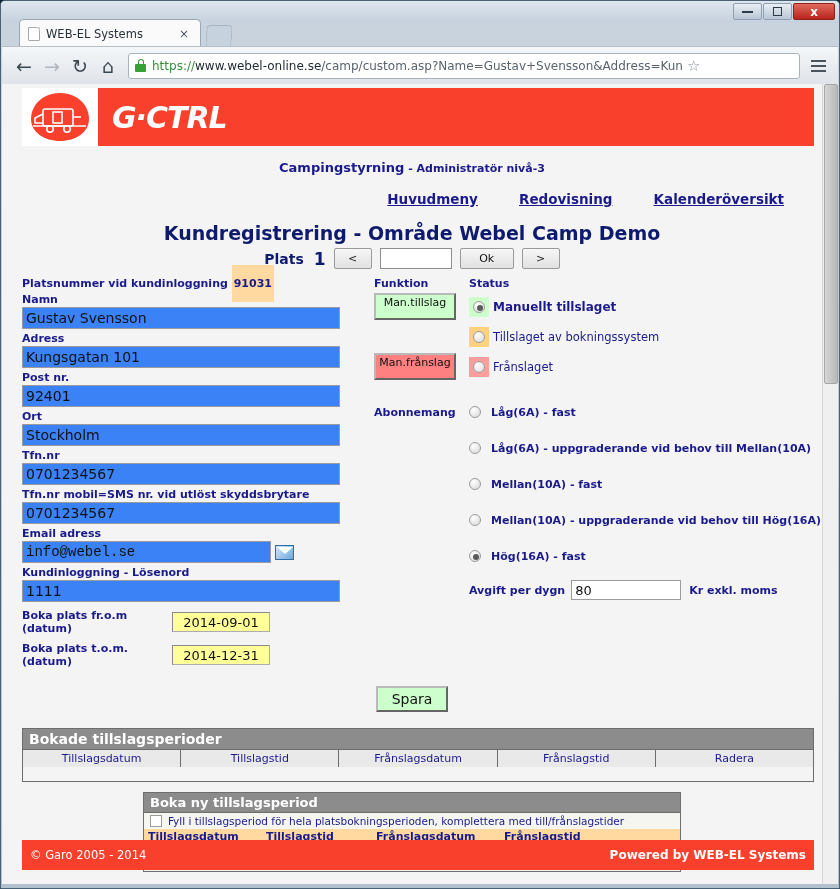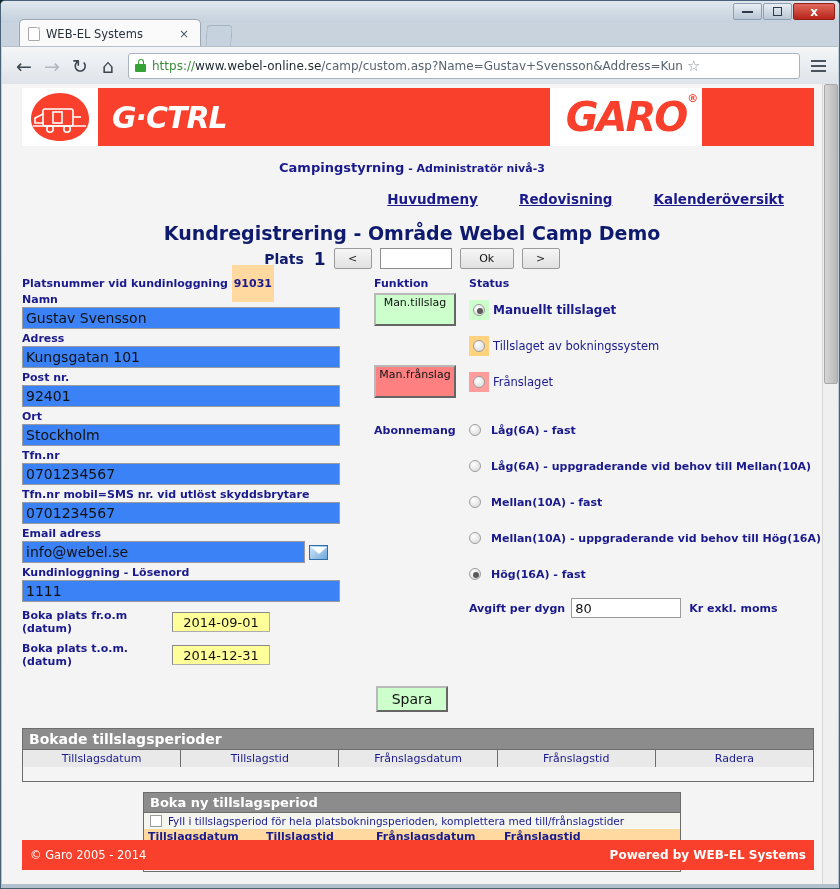--- a/index.html
+++ b/index.html
@@ -197,21 +197,21 @@
   .plnum { font-size: 11px; font-weight: bold; color: #1a1a8c; margin-bottom: 1px; }
   .plnum .hl { background: #ffd9a0; padding: 12px 2px; }
   .flabel { font-size: 11px; font-weight: bold; color: #1a1a8c; margin: 3px 0 1px; }
   .finput {
     display: block; width: 318px; height: 22px;
     border: 1px solid #9b9b9b; background: #3b82f6;
     font-size: 14px; padding: 1px 3px; color: #111;
     font-family: "DejaVu Sans", sans-serif;
   }
   .emailrow { display: flex; align-items: center; gap: 4px; }
-  .emailrow .finput { width: 283px; }
+  .emailrow .finput { width: 249px; font-family: Liberation Mono, monospace; }
   .mailicon {
     width: 19px; height: 15px; flex: none;
     background: linear-gradient(135deg,#cfe6fb,#6fa8dc);
     border: 1px solid #2d6ea8; position: relative;
   }
   .mailicon:after{
     content:""; position:absolute; left:1px; top:1px;
     width:15px; height:7px;
     border-left:8px solid transparent; border-right:8px solid transparent;
     border-top:7px solid #ffffff; box-sizing:border-box; height:0; width:0;
@@ -224,21 +224,21 @@
     border-top-color:#8a8a8a; border-left-color:#8a8a8a;
     font-size: 13px; color: #111; text-align: center; line-height: 19px;
   }
 
   
   .hdrrow { display: flex; }
   .hdr-funktion { width: 95px; font-size: 11px; font-weight: bold; color: #1a1a8c; }
   .hdr-status { font-size: 11px; font-weight: bold; color: #1a1a8c; }
   .statusrow { display: flex; align-items: center; margin-top: 3px; min-height: 24px; }
   .fnbtn {
-    width: 82px; height: 33px; font-size: 11px;
+    width: 82px; height: 27px; font-size: 11px;
     border: 2px outset #b9b9b9; background: #ccffcc;
     color: #111; text-align: center; line-height: 15px; flex: none;
   }
   .fnbtn.red { background: #ff8080; }
   .fnbtn.blank { visibility: hidden; }
   .statusitem { display: flex; align-items: center; margin-left: 13px; }
   .statuschip {
     width: 20px; height: 20px; display: flex; align-items: center; justify-content: center;
     flex: none;
   }
@@ -401,23 +401,20 @@
               <rect x="24" y="20" width="9" height="11"></rect>
               <path d="M14 22 L6 26 L6 31 L14 31"></path>
               <line x1="4" y1="34" x2="57" y2="34"></line>
               <circle cx="21" cy="37" r="3.2"></circle>
               <circle cx="38" cy="37" r="3.2"></circle>
               <line x1="44" y1="25" x2="52" y2="25"></line>
             </g>
           </svg>
         </div>
         <div class="gctrl-text">G·CTRL</div>
-        <div class="garo-badge">
-          <div class="garo-text"><span>GARO</span><sup>®</sup></div>
-        </div>
       </div>
 
       <div class="page">
 
         <div class="subtitle">
           <span>Campingstyrning</span><span class="small"> - Administratör nivå-3</span>
         </div>
 
         <div class="navlinks">
           <a href="#">Huvudmeny</a>

